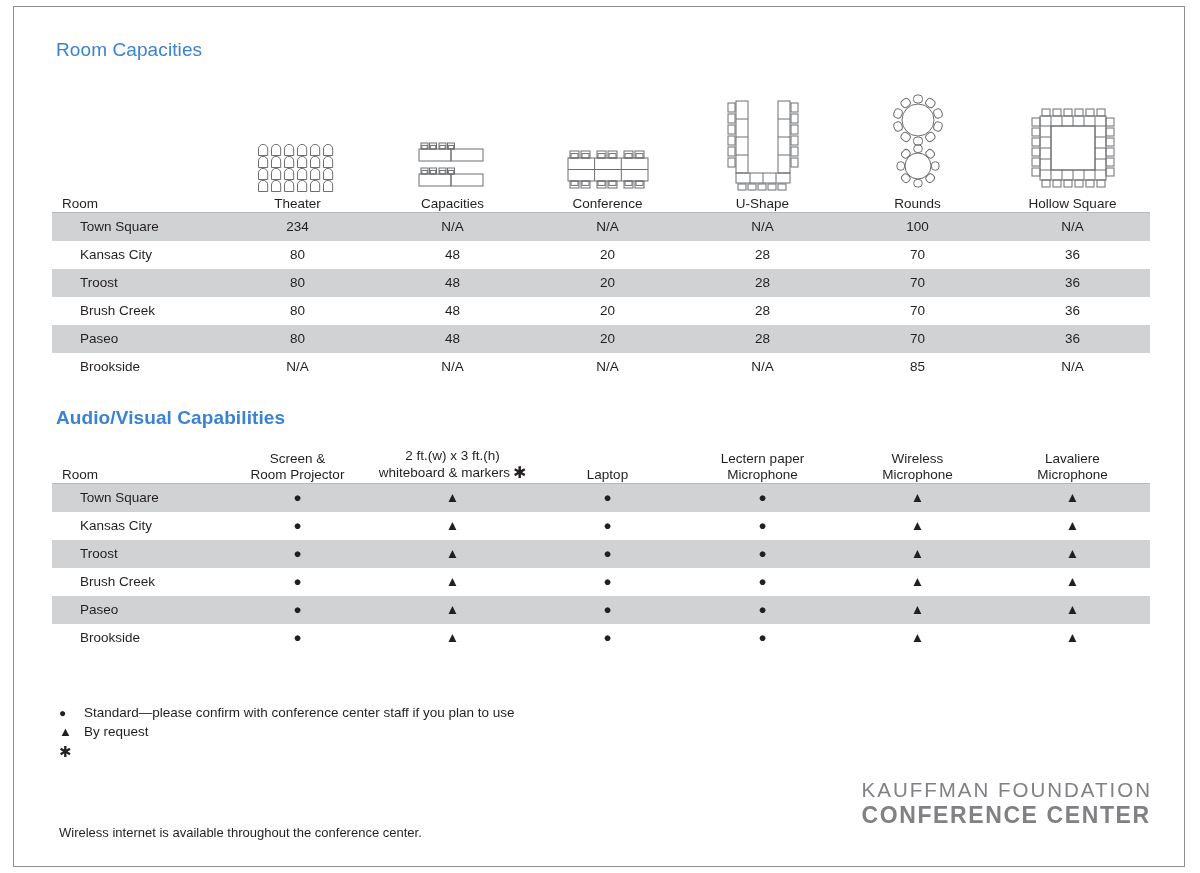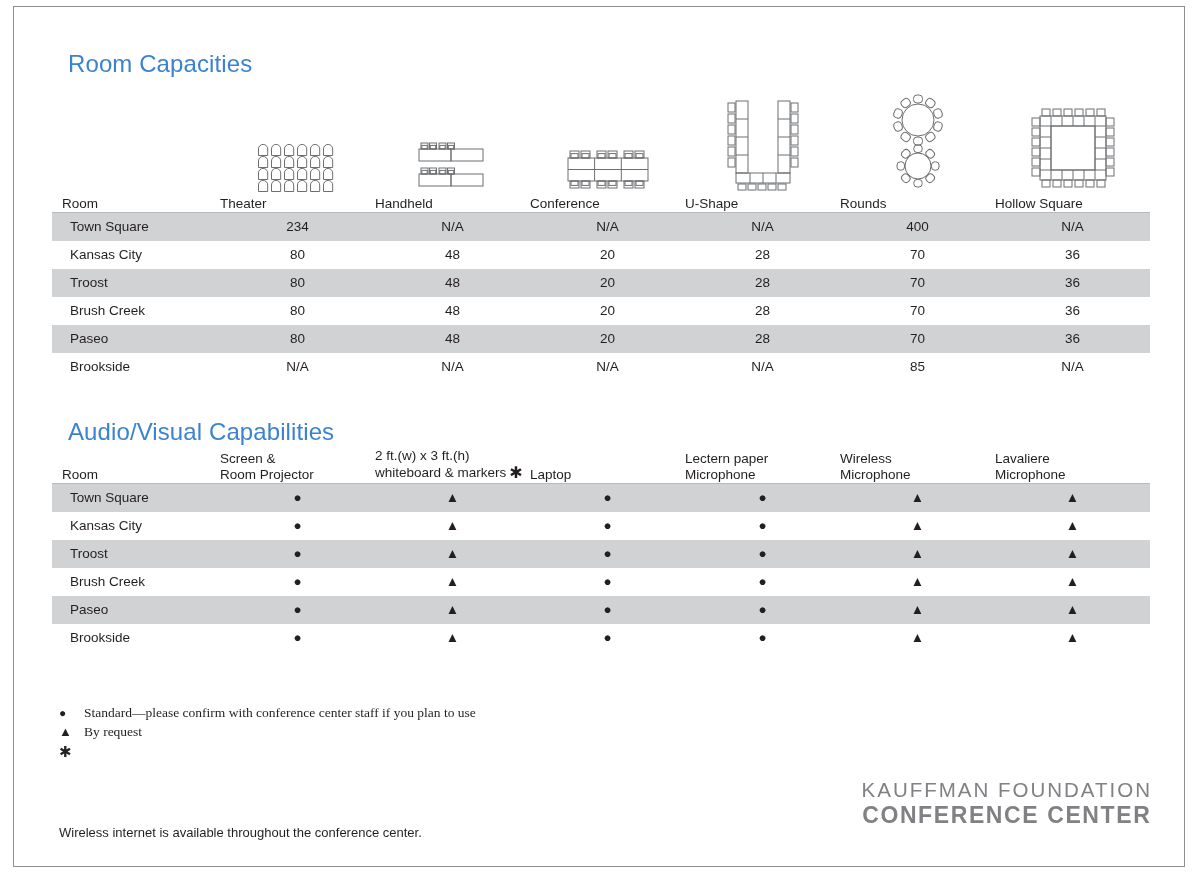--- a/index.html
+++ b/index.html
@@ -32,29 +32,29 @@
   .content {
     position: absolute;
     left: 52px;
     top: 0;
     width: 1098px;
   }
 
   
   .section-title {
     color: #3b82d0;
-    font-size: 24px;
+    font-size: 19px;
     font-weight: normal;
     letter-spacing: 0.1px;
     line-height: 1;
-    margin: 16px;
+    margin: 4px;
     white-space: nowrap;
   }
   #room-capacities-title { position: absolute; left: 0; top: 36px; }
-  #av-title { position: absolute; left: 0; top: 404px; }
+  #av-title { position: absolute; left: 0; top: 404px; font-weight: bold; }
 
   
   table.grid {
     border-collapse: collapse;
     width: 1098px;
     table-layout: fixed;
   }
   table.grid td, table.grid th {
     padding: 0;
     margin: 0;
@@ -73,41 +73,42 @@
     display: inline-block;
     line-height: 0;
   }
 
   
   .hdr-row td {
     font-size: 13.5px;
     color: #231f20;
     padding-bottom: 7px;
     vertical-align: bottom;
+    text-align: center;
     line-height: 1.18;
   }
   .hdr-row td.room-hdr { text-align: left; padding-left: 10px; }
   .hdr-rule td {
     border-bottom: 1px solid #b9b9b9;
     height: 0;
     font-size: 0;
     line-height: 0;
   }
 
   
   .body-row td {
     height: 28px;
     font-size: 13.5px;
     color: #231f20;
     text-align: center;
     vertical-align: middle;
   }
   .body-row td.room-name {
     text-align: left;
-    padding-left: 18px;
+    padding-left: 28px;
   }
   .body-row.striped td { background: #d1d2d4; }
 
   .av-row td { height: 28px; }
 
   .sym-dot { font-size: 12px; line-height: 1; }
   .sym-tri { font-size: 14px; line-height: 1; }
 
   
   .legend {
@@ -129,38 +130,37 @@
     box-sizing: border-box;
     color: #231f20;
   }
   .legend-sym.dot { font-size: 12px; }
   .legend-sym.tri { font-size: 13px; }
   .legend-sym.star { font-size: 15px; }
   .legend-text {
     font-size: 13.5px;
     color: #231f20;
     white-space: nowrap;
-    font-family: Liberation Serif, serif;
   }
 
   
   .wifi-note {
     position: absolute;
     left: 7px;
     top: 825px;
     font-size: 13px;
     color: #231f20;
     white-space: nowrap;
     text-align: right;
   }
   .logo {
     position: absolute;
     right: -2px;
     top: 778px;
-    text-align: center;
+    text-align: left;
     color: #808184;
   }
   .logo-line1 {
     font-size: 20.5px;
     letter-spacing: 2.0px;
     font-weight: normal;
     line-height: 1.15;
     white-space: nowrap;
   }
   .logo-line2 {
@@ -387,37 +387,37 @@
                     </g>
                 </g>
               </svg>
             </span>
           </td>
         </tr>
 
         <tr class="hdr-row">
           <td class="room-hdr">Room</td>
           <td>Theater</td>
-          <td>Handheld</td>
+          <td>Capacities</td>
           <td>Conference</td>
           <td>U-Shape</td>
           <td>Rounds</td>
           <td>Hollow Square</td>
         </tr>
         <tr class="hdr-rule">
           <td colspan="7"></td>
         </tr>
 
         <tr class="body-row striped">
           <td class="room-name">Town Square</td>
           <td>234</td>
           <td>N/A</td>
           <td>N/A</td>
           <td>N/A</td>
-          <td>400</td>
+          <td>100</td>
           <td>N/A</td>
         </tr>
         <tr class="body-row">
           <td class="room-name">Kansas City</td>
           <td>80</td>
           <td>48</td>
           <td>20</td>
           <td>28</td>
           <td>70</td>
           <td>36</td>

